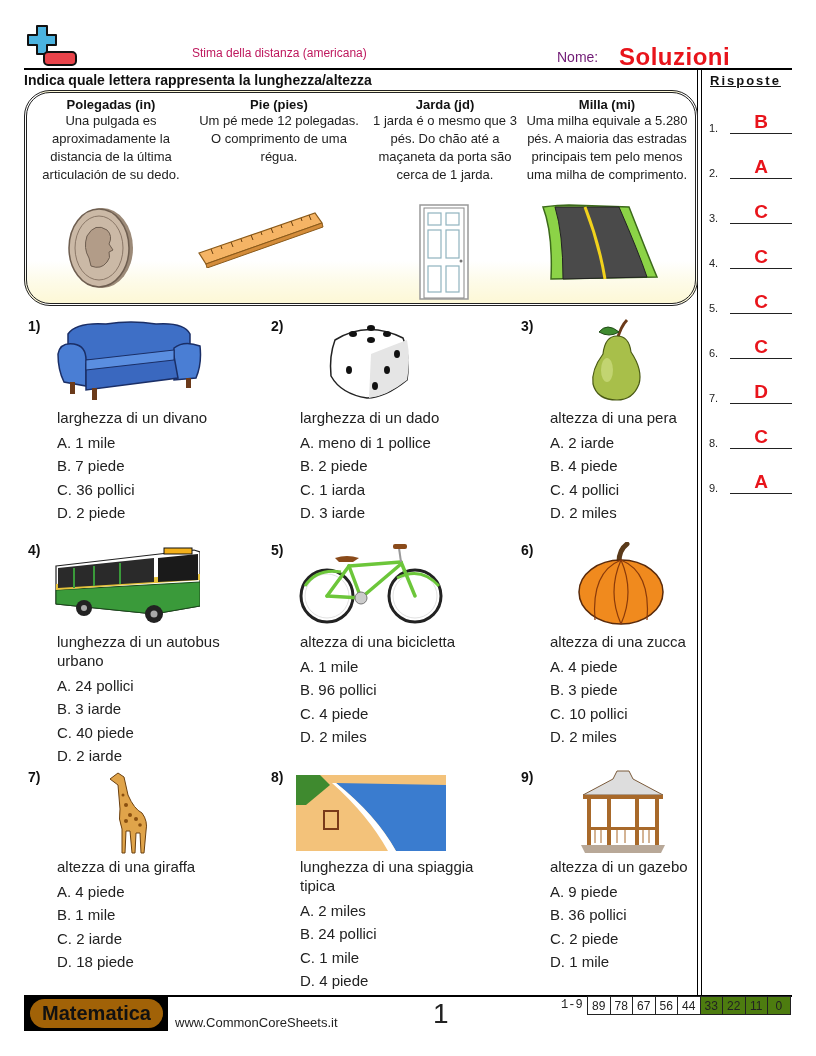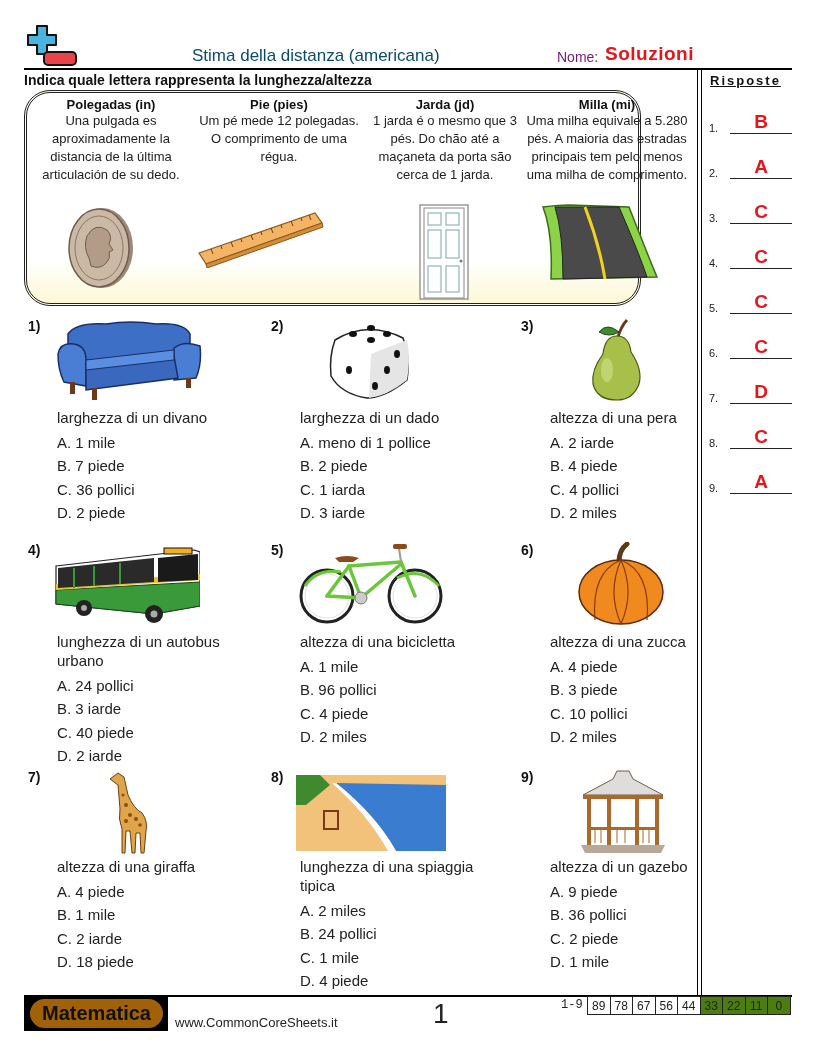--- a/index.html
+++ b/index.html
@@ -5,39 +5,39 @@
   * { box-sizing: border-box; margin: 0; padding: 0; }
   body {
     width: 816px; height: 1056px; background: #fff; position: relative;
     font-family: "Liberation Sans", "DejaVu Sans", sans-serif; color: #111;
     overflow: hidden;
   }
   .abs { position: absolute; }
 
   
   #logo { left: 24px; top: 24px; width: 54px; height: 44px; }
-  #title { left: 192px; top: 46px; font-size: 17px; color: #0c4a6e; }
+  #title { left: 192px; top: 46px; font-size: 12px; color: #be185d; }
   #name-label { left: 557px; top: 49px; font-size: 14px; color: #701a75; }
-  #name-value { left: 605px; top: 43px; font-size: 19px; font-weight: bold; color: #e8141b; letter-spacing: 0.5px; }
+  #name-value { left: 619px; top: 43px; font-size: 24px; font-weight: bold; color: #e8141b; letter-spacing: 0.5px; }
   #header-rule { left: 24px; top: 68px; width: 768px; height: 2px; background: #000; }
   #instructions { left: 24px; top: 72px; font-size: 14px; font-weight: bold; }
 
   
   #vdiv { left: 697px; top: 69px; width: 5px; height: 927px; border-left: 1.5px solid #000; border-right: 1.5px solid #000; }
 
   
   #answers-title { left: 710px; top: 73px; font-size: 13px; font-weight: bold; letter-spacing: 2px; text-decoration: underline; }
   .ans-row { position: absolute; left: 709px; width: 85px; height: 20px; }
   .ans-num { position: absolute; left: 0; bottom: 0; font-size: 11px; color: #222; }
   .ans-line { position: absolute; left: 21px; bottom: 0; width: 62px; border-bottom: 1.2px solid #222; }
   .ans-letter { position: absolute; left: 21px; width: 62px; bottom: 1px; text-align: center; font-size: 19px; font-weight: bold; color: #e8141b; }
 
   
   #ref-box {
-    left: 24px; top: 90px; width: 617px; height: 216px;
+    left: 24px; top: 90px; width: 674px; height: 216px;
     border: 3px double #222; border-radius: 26px;
     background: linear-gradient(to bottom, #fff 0%, #fff 80%, #fdfbe8 90%, #fdf8d6 100%);
   }
   .ref-col { position: absolute; top: 4px; width: 168px; text-align: center; }
   .ref-head { font-size: 13px; font-weight: bold; line-height: 15px; }
   .ref-text { font-size: 13px; line-height: 18px; color: #222; }
   .ref-img { position: absolute; }
 
   
   .q { position: absolute; width: 220px; }

